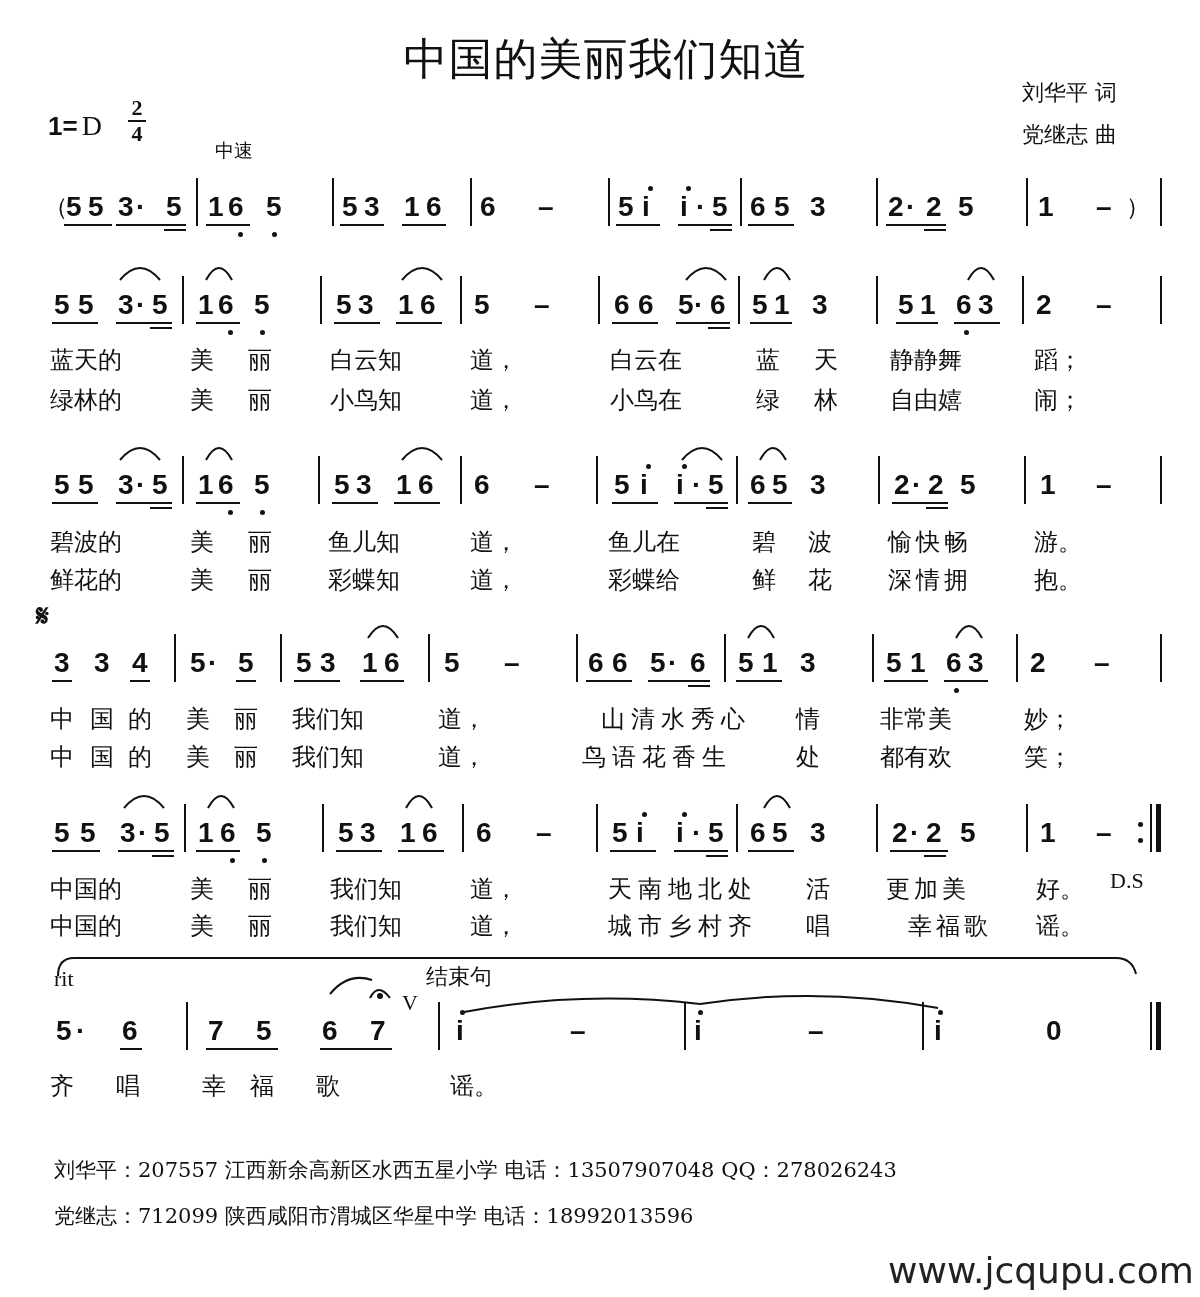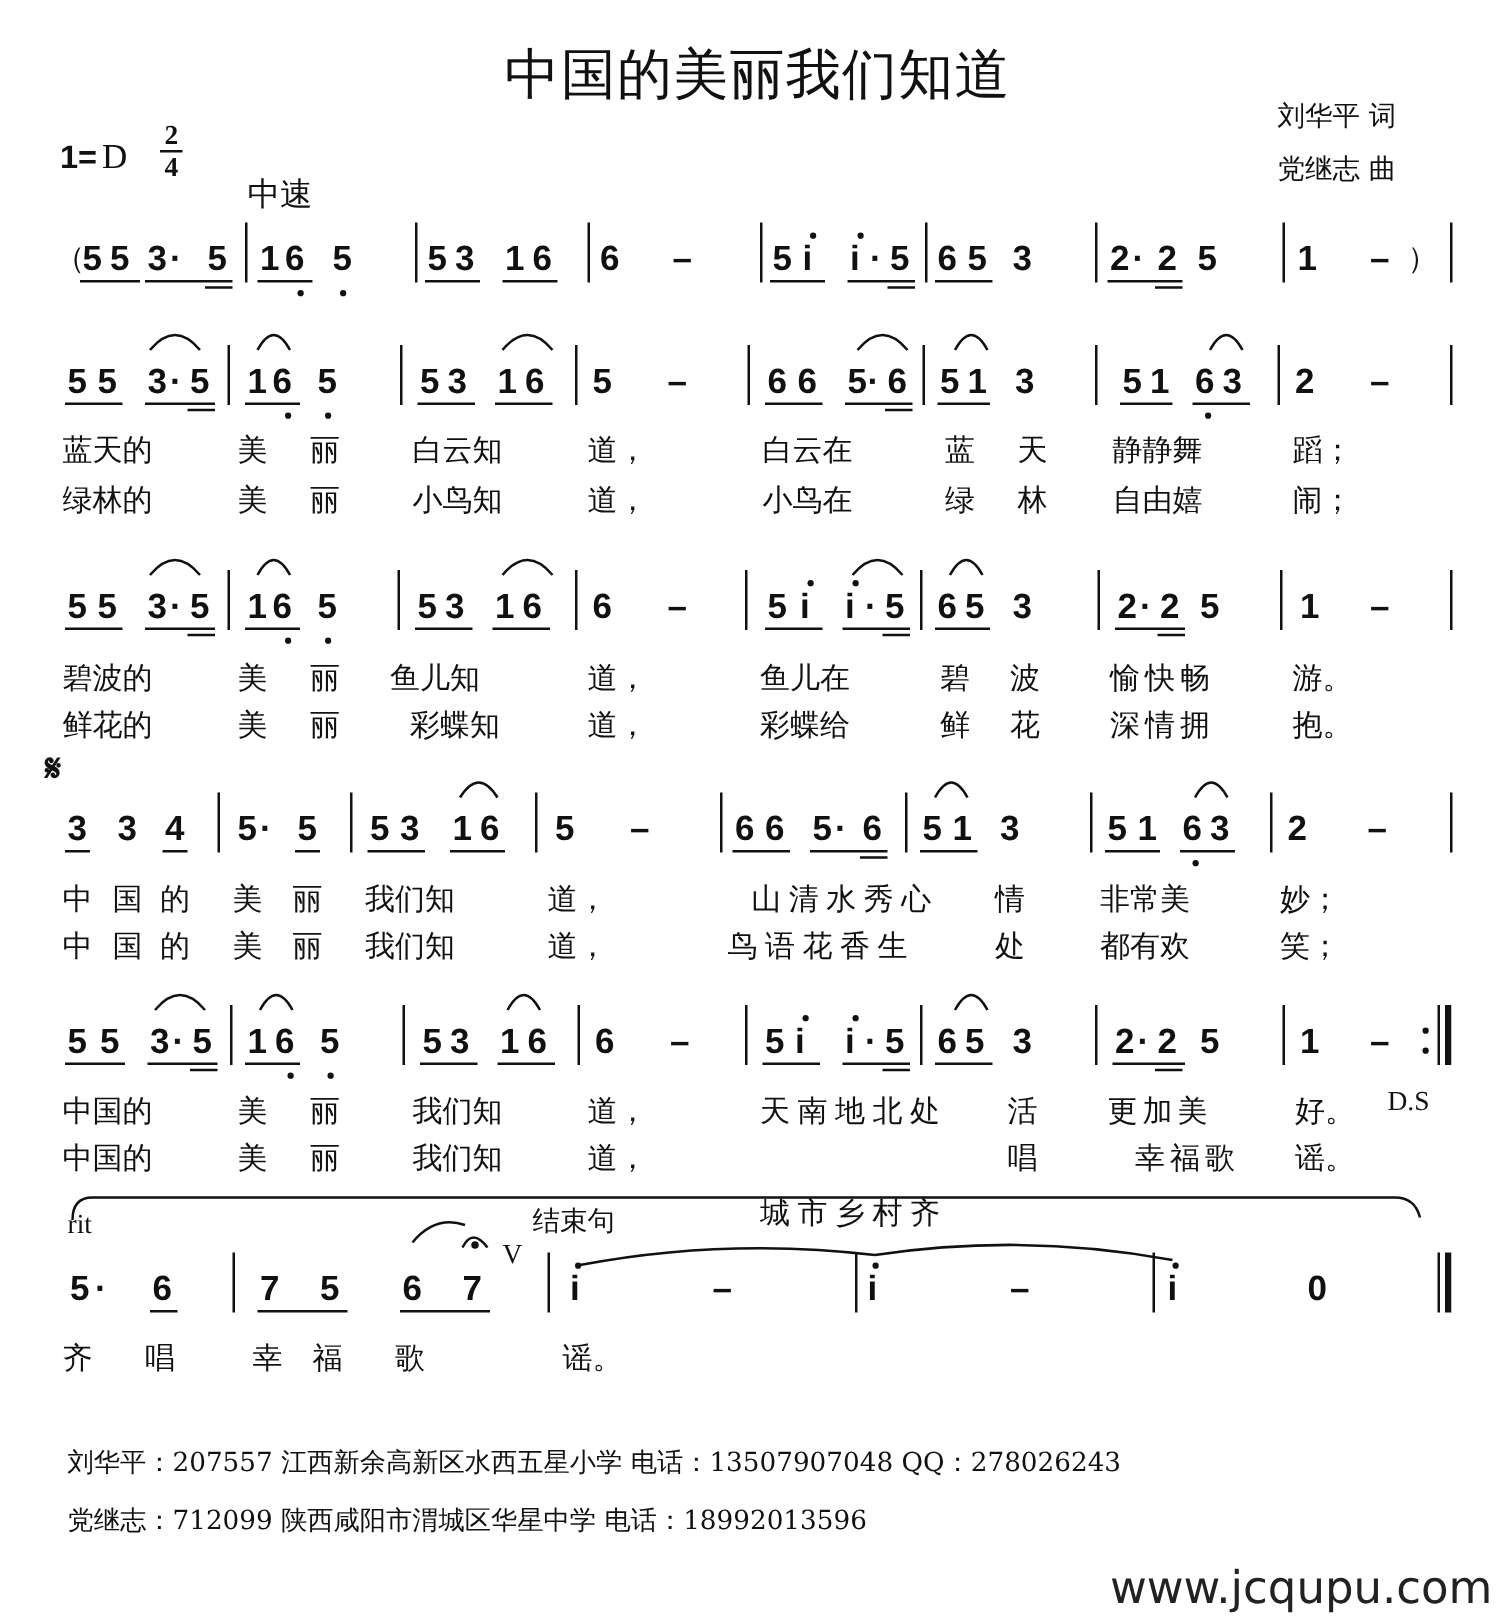--- a/index.html
+++ b/index.html
@@ -4,21 +4,21 @@
 <style>
   html, body { margin:0; padding:0; background:#fff; }
   body { width:1200px; height:1297px; position:relative; overflow:hidden; color:#111; font-family:"DejaVu Sans", sans-serif; }
   .abs { position:absolute; }
   .title { left:0; width:1212px; top:30px; text-align:center; font-family:"DejaVu Serif", serif; font-size:44px; font-weight:300; letter-spacing:1px; }
   .credit { font-size:22px; font-family:"DejaVu Sans", sans-serif; }
   .key { left:48px; top:110px; font-size:26px; font-weight:bold; font-family:"Liberation Sans", sans-serif; }
   .key .d { font-weight:normal; font-family:"Liberation Serif", serif; font-size:28px; margin-left:4px; }
   .timesig { left:128px; top:98px; width:18px; text-align:center; font-family:"Liberation Serif", serif; font-weight:bold; font-size:22px; line-height:20px; }
   .timesig .bar { display:block; border-top:2px solid #111; margin:2px 0; }
-  .tempo { left:198px; top:138px; font-size:26px;font-family:Liberation Mono, monospace; }
+  .tempo { left:215px; top:138px; font-size:19px;font-family:Liberation Mono, monospace; }
   .staff { left:0; width:1200px; height:60px; }
   .note { position:absolute; font-family:"Liberation Sans", sans-serif; font-weight:bold; font-size:28px; line-height:30px; top:0; }
   .ul { position:absolute; border-top:2px solid #111; height:0; }
   .dot { position:absolute; width:5px; height:5px; border-radius:50%; background:#111; }
   .barline { position:absolute; width:2px; background:#111; top:-14px; height:48px; }
   .thick { width:5px; }
   .slur { position:absolute; }
   .lyric { position:absolute; font-size:24px; line-height:28px; white-space:pre; font-family:"DejaVu Sans", sans-serif; }
   .foot { left:54px; font-size:21px; font-family:"DejaVu Serif", serif; white-space:pre; }
   .wm { left:888px; top:1250px; font-size:36px; font-family:"DejaVu Sans", sans-serif; color:#222; }
@@ -250,21 +250,21 @@
   <div class="ul" style="left:892px;width:56px;top:32px"></div>
   <div class="ul" style="left:926px;width:22px;top:37px"></div>
   <div class="barline" style="left:1024px"></div>
   <span class="note" style="left:1040px">1</span>
   <span class="note" style="left:1096px">–</span>
   <div class="barline" style="left:1160px"></div>
 </div>
 <div class="lyric" style="left:50px;top:528px">碧波的</div>
 <div class="lyric" style="left:190px;top:528px">美</div>
 <div class="lyric" style="left:248px;top:528px">丽</div>
-<div class="lyric" style="left:312px;top:528px">鱼儿知</div>
+<div class="lyric" style="left:328px;top:528px">鱼儿知</div>
 <div class="lyric" style="left:470px;top:528px">道，</div>
 <div class="lyric" style="left:608px;top:528px">鱼儿在</div>
 <div class="lyric" style="left:752px;top:528px">碧</div>
 <div class="lyric" style="left:808px;top:528px">波</div>
 <div class="lyric" style="left:888px;top:528px;letter-spacing:4px">愉快畅</div>
 <div class="lyric" style="left:1034px;top:528px">游。</div>
 <div class="lyric" style="left:50px;top:566px">鲜花的</div>
 <div class="lyric" style="left:190px;top:566px">美</div>
 <div class="lyric" style="left:248px;top:566px">丽</div>
 <div class="lyric" style="left:328px;top:566px">彩蝶知</div>
@@ -434,21 +434,21 @@
 <div class="lyric" style="left:470px;top:875px">道，</div>
 <div class="lyric" style="left:608px;top:875px;letter-spacing:6px">天南地北处</div>
 <div class="lyric" style="left:806px;top:875px">活</div>
 <div class="lyric" style="left:886px;top:875px;letter-spacing:4px">更加美</div>
 <div class="lyric" style="left:1036px;top:875px">好。</div>
 <div class="lyric" style="left:50px;top:912px">中国的</div>
 <div class="lyric" style="left:190px;top:912px">美</div>
 <div class="lyric" style="left:248px;top:912px">丽</div>
 <div class="lyric" style="left:330px;top:912px">我们知</div>
 <div class="lyric" style="left:470px;top:912px">道，</div>
-<div class="lyric" style="left:608px;top:956px;letter-spacing:6px">城市乡村齐</div>
+<div class="lyric" style="left:608px;top:912px;letter-spacing:6px">城市乡村齐</div>
 <div class="lyric" style="left:806px;top:912px">唱</div>
 <div class="lyric" style="left:908px;top:912px;letter-spacing:4px">幸福歌</div>
 <div class="lyric" style="left:1036px;top:912px">谣。</div>
 
 <svg class="abs" style="left:50px;top:952px" width="1090" height="28">
   <path d="M8 24 Q8 6 24 6 L1066 6 Q1082 6 1086 22" fill="none" stroke="#111" stroke-width="2"></path>
 </svg>
 <div class="abs small" style="left:54px;top:966px;">rit</div>
 <div class="abs" style="left:426px;top:962px;font-size:22px;">结束句</div>
 <svg class="abs" style="left:326px;top:972px" width="70" height="34">

